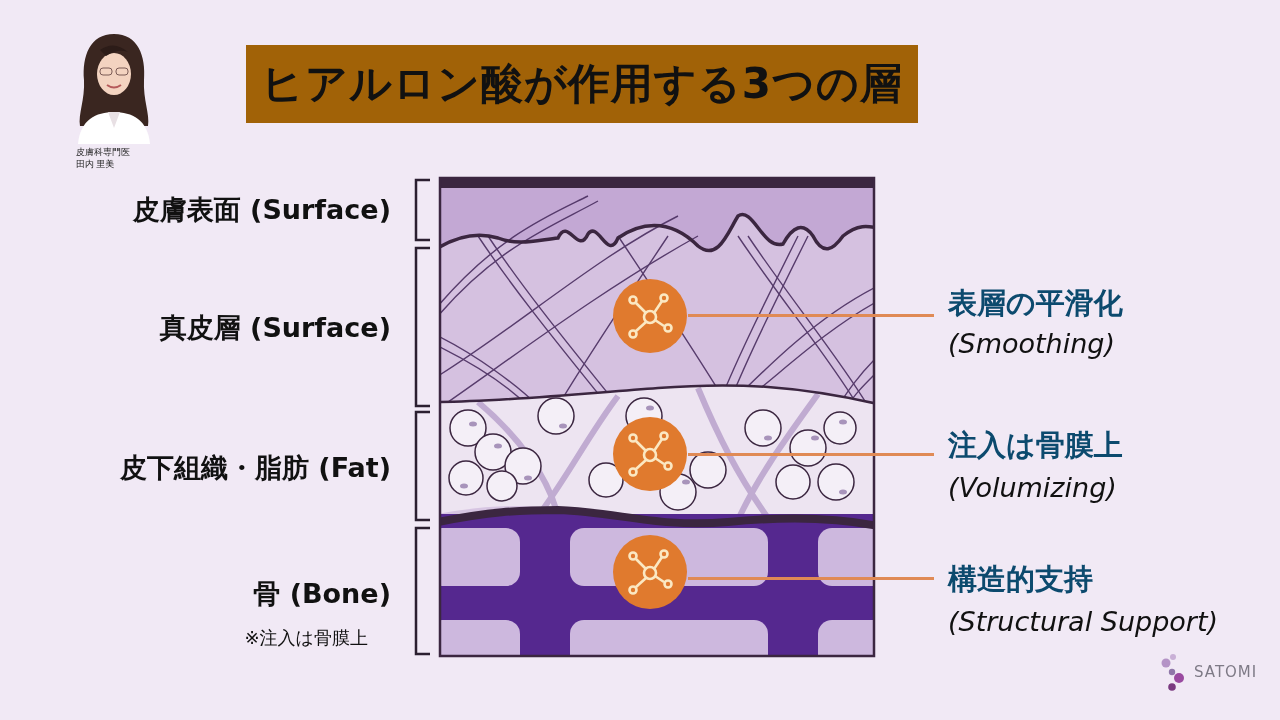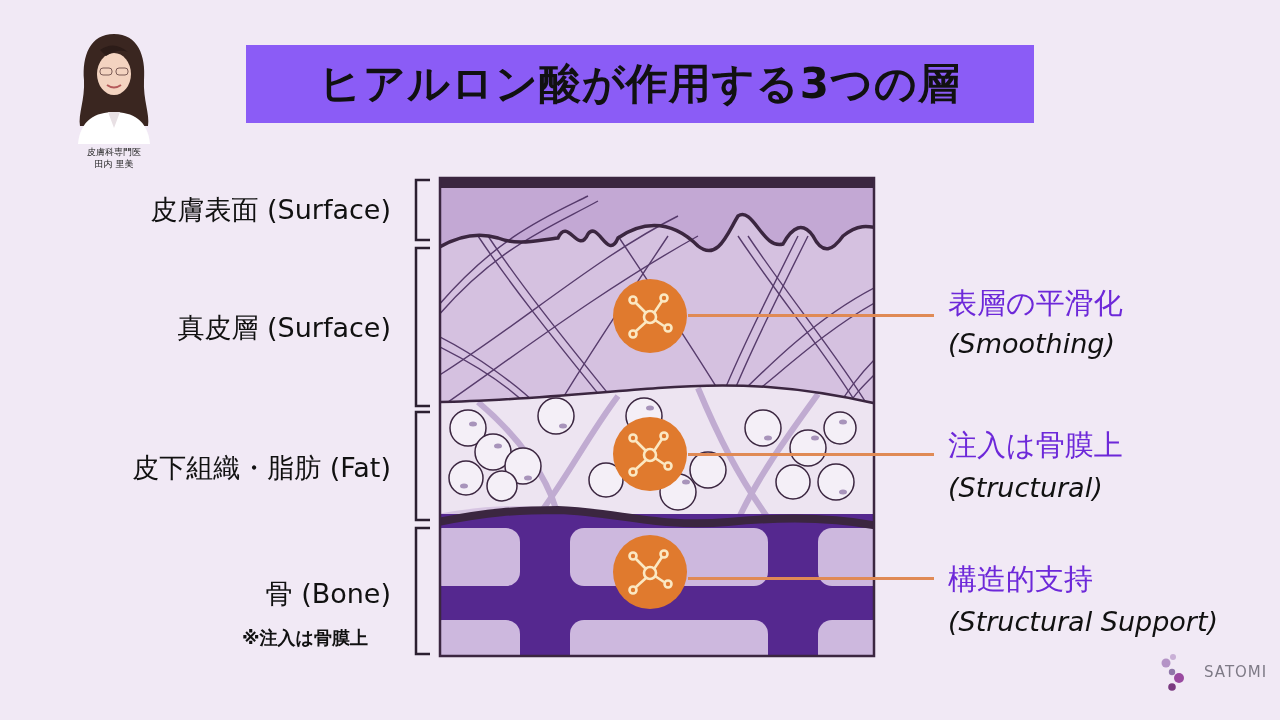--- a/index.html
+++ b/index.html
@@ -1,26 +1,26 @@
 <!DOCTYPE html>
 <html><head>
 <meta charset="utf-8">
 <style>
   html,body{margin:0;padding:0;}
   body{width:1280px;height:720px;background:#f1e9f5;position:relative;overflow:hidden;font-family:"DejaVu Sans","Liberation Sans",sans-serif;}
   .abs{position:absolute;}
-  .title-box{left:246px;top:45px;width:788px;height:78px;background:#8b5cf6;display:flex;align-items:center;justify-content:center;text-align:right;}
+  .title-box{left:246px;top:45px;width:672px;height:78px;background:#a16207;display:flex;align-items:center;justify-content:center;text-align:right;}
   .title-text{font-size:42px;font-weight:bold;color:#111;letter-spacing:1px;}
   .avatar{left:70px;top:28px;width:88px;height:116px;}
-  .doc-cap{left:60px;top:146px;width:108px;text-align:center;font-size:9px;line-height:12px;color:#222;}
-  .layer-label{right:889px;font-size:27px;color:#111;white-space:nowrap;text-align:right;}
-  .note{right:912px;top:626px;font-size:18px;font-weight:bold;color:#111;white-space:nowrap;}
-  .effect-jp{left:948px;font-size:29px;font-weight:normal;color:#6d28d9;white-space:nowrap;}
+  .doc-cap{left:76px;top:146px;width:108px;text-align:left;font-size:9px;line-height:12px;color:#222;font-family:Liberation Serif, serif;}
+  .layer-label{right:889px;font-size:27px;color:#111;white-space:nowrap;text-align:right;font-weight:bold;}
+  .note{right:912px;top:626px;font-size:18px;font-weight:normal;color:#111;white-space:nowrap;}
+  .effect-jp{left:948px;font-size:29px;font-weight:bold;color:#0c4a6e;white-space:nowrap;}
   .effect-en{left:948px;font-size:27px;color:#111;white-space:nowrap;font-style:italic;}
-  .brand{left:1160px;top:652px;display:flex;align-items:center;gap:16px;}
+  .brand{left:1160px;top:652px;display:flex;align-items:center;gap:6px;}
   .brand-text{font-size:15px;color:#7e7a86;letter-spacing:1px;}
 </style>
 </head>
 <body>
 
 <div class="abs title-box">
   <span class="title-text">ヒアルロン酸が作用する3つの層</span>
 </div>
 
 <div class="abs avatar">
@@ -201,21 +201,21 @@
         <circle cx="21" cy="56" r="3.5"></circle>
       <line x1="43" y1="42" x2="52" y2="48"></line>
         <circle cx="56" cy="50" r="3.5"></circle>
     </g>
   </svg>
 </div>
 
 <div class="abs effect-jp" style="top:284px;">表層の平滑化</div>
 <div class="abs effect-en" style="top:328px;">(Smoothing)</div>
 <div class="abs effect-jp" style="top:426px;">注入は骨膜上</div>
-<div class="abs effect-en" style="top:472px;">(Structural)</div>
+<div class="abs effect-en" style="top:472px;">(Volumizing)</div>
 <div class="abs effect-jp" style="top:560px;">構造的支持</div>
 <div class="abs effect-en" style="top:606px;text-align:right;">(Structural Support)</div>
 
 <div class="abs brand">
   <svg width="28" height="40" viewBox="0 0 28 40">
     <circle cx="13" cy="5" r="3" fill="#c9b0d6"></circle>
     <circle cx="6" cy="11" r="4.5" fill="#b493c6"></circle>
     <circle cx="12" cy="20" r="3.2" fill="#8f77a8"></circle>
     <circle cx="19" cy="26" r="5" fill="#9a4aa0"></circle>
     <circle cx="12" cy="35" r="3.8" fill="#7a3a80"></circle>

